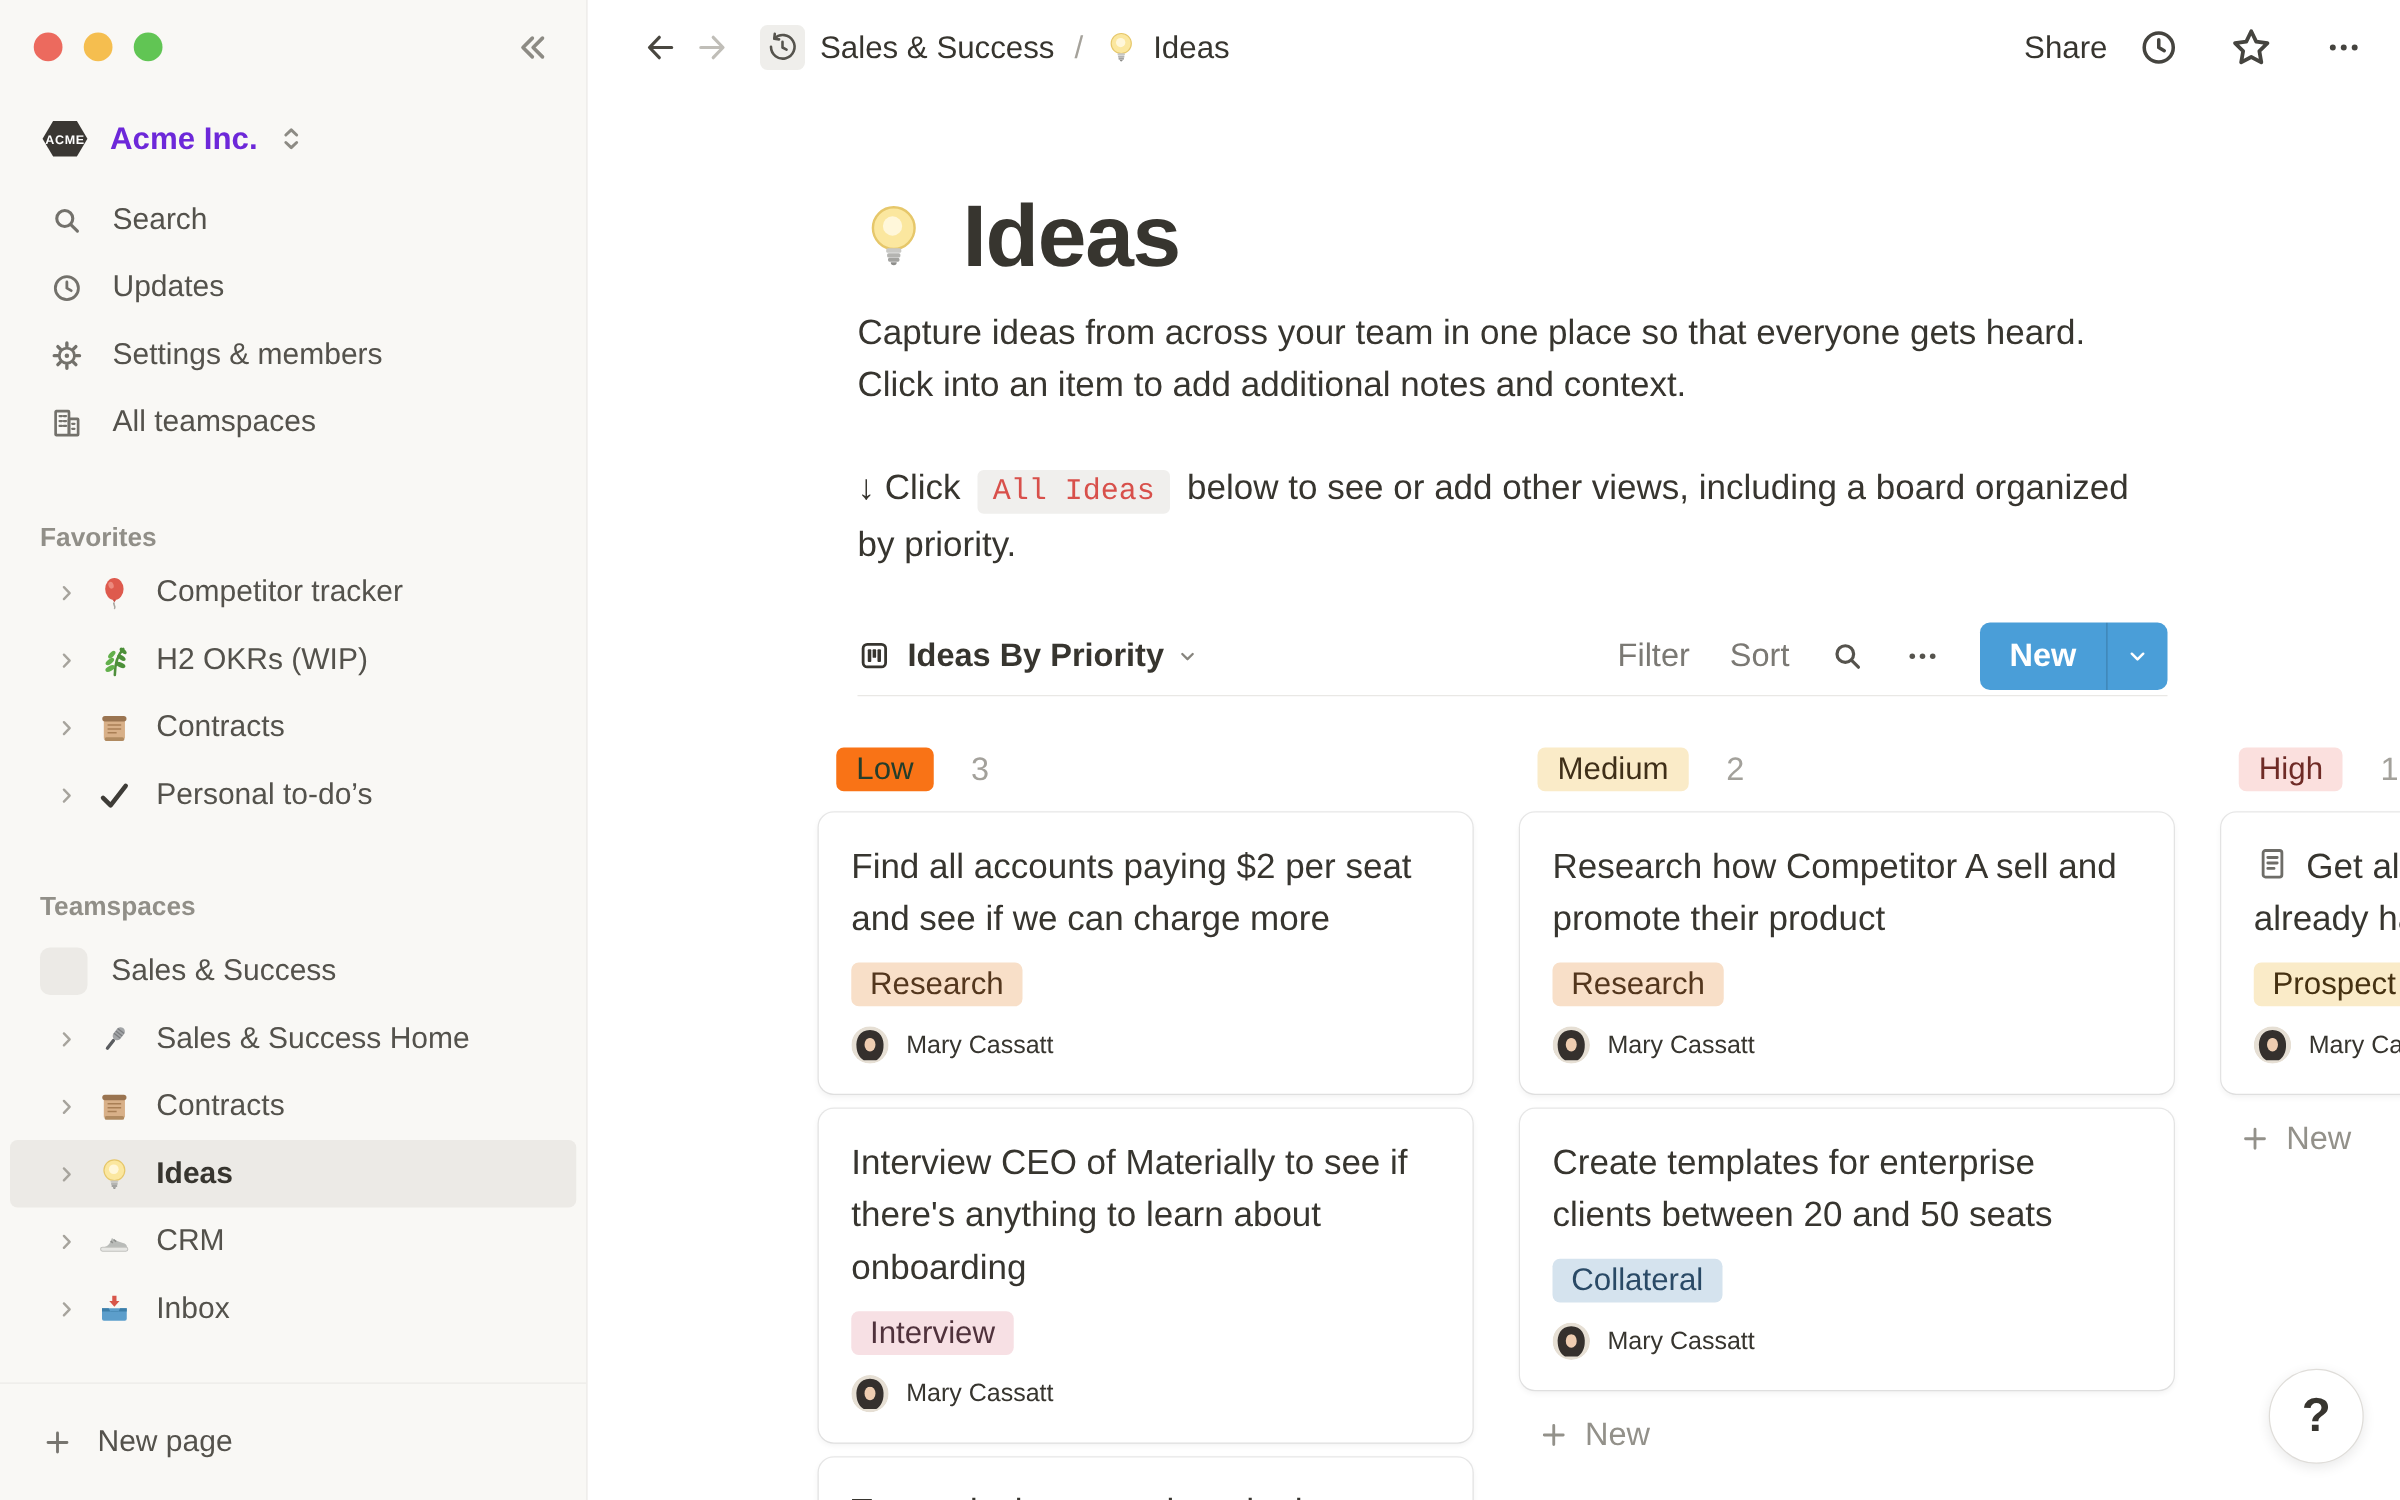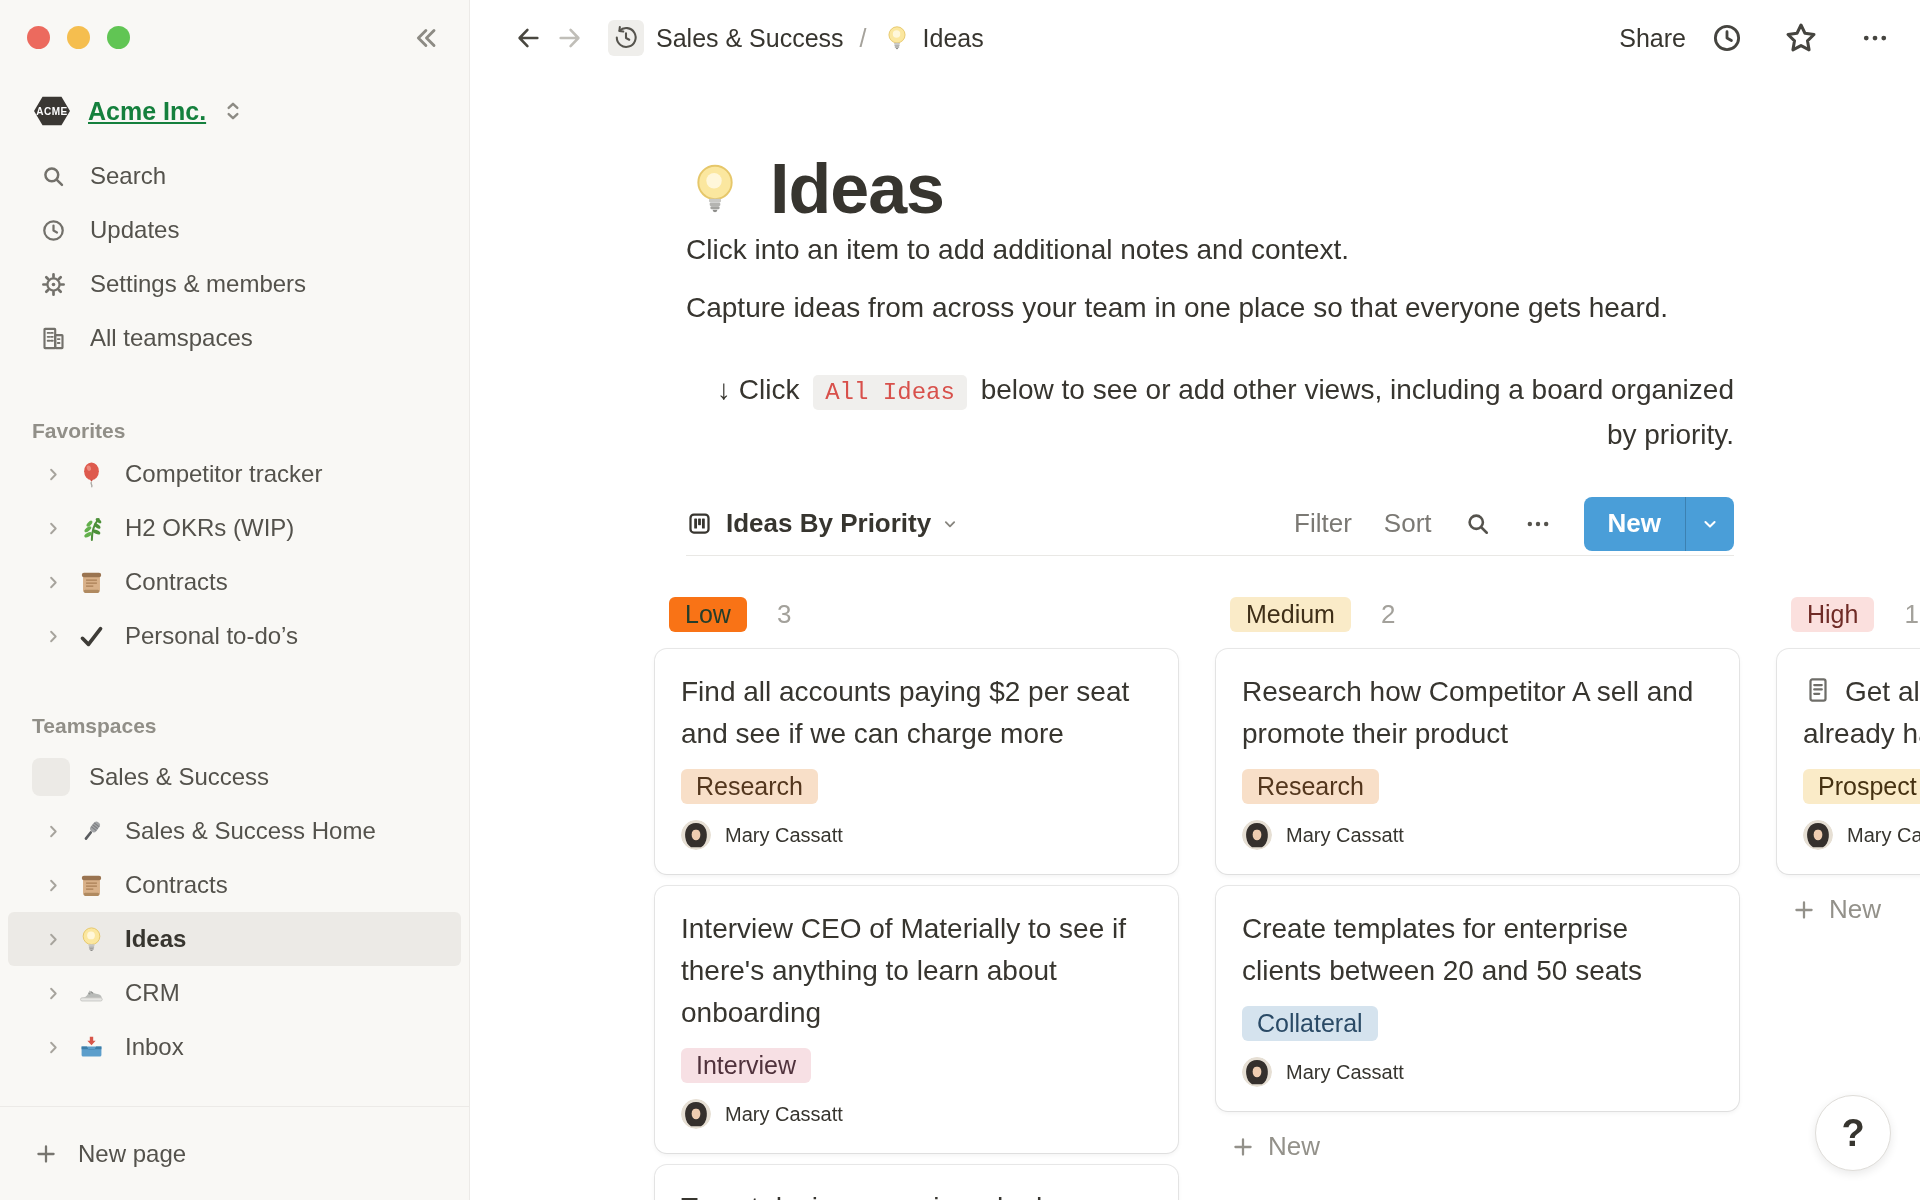--- a/index.html
+++ b/index.html
@@ -14,21 +14,21 @@
   .icon { display:inline-flex; align-items:flex-start; justify-content:center; flex-shrink:0; }
   .icon svg { width:100%; height:100%; display:block; }
 
   
   .traffic { display:flex; gap:17px; padding:26px 0 0 27px; height:50px; }
   .traffic span { width:23px; height:23px; border-radius:50%; display:block; }
   .collapse-btn { position:absolute; top:23px; right:30px; width:30px; height:30px; color:#8D8B84; background:none; border:none; cursor:pointer; }
 
   .workspace { display:flex; align-items:center; margin:40px 0 0 30px; height:42px; }
   .ws-logo { width:44px; height:38px; }
-  .ws-name { font-size:25px; font-weight:700; color:#15803d; margin-left:14px;text-decoration:underline; }
+  .ws-name { font-size:25px; font-weight:700; color:#6d28d9; margin-left:14px; }
   .ws-switch { width:26px; height:26px; color:#8D8B84; margin-left:14px; }
 
   .menu { margin-top:17px; }
   .srow { display:flex; align-items:center; height:54px; padding-left:40px; cursor:pointer; }
   .srow .mico { width:27px; height:27px; color:#73716B; margin-right:23px; }
   .srow .lbl { font-size:24px; font-weight:500; color:#54524C; white-space:nowrap; }
 
   .section-label { font-size:21px; font-weight:600; color:#918F88; padding-left:32px; margin-top:50px; height:32px; display:flex; align-items:center; }
   .section-label.ts { margin-top:47px; margin-bottom:8px; }
   .sec-items .srow { padding-left:44px; }
@@ -56,21 +56,21 @@
   .ta-ico { width:34px; height:34px; color:#45443F; margin-right:38px; cursor:pointer; }
   .ta-ico.star { width:38px; height:38px; margin-right:40px; }
   .ta-ico.dots { width:30px; height:30px; margin-right:0; }
 
   
   .page { padding-left:216px; width:1264px; }
   .title-row { display:flex; align-items:center; margin-top:73px; }
   .title-emoji { width:58px; height:58px; margin-right:26px; }
   h1.page-title { font-size:70px; font-weight:700; letter-spacing:-1px; color:#37352F; }
   .desc { margin-top:16px; font-size:28px; line-height:42px; color:#37352F; white-space:nowrap; }
-  .callout { margin-top:40px; font-size:28px; line-height:42px; color:#37352F; white-space:nowrap;text-align:right; }
+  .callout { margin-top:40px; font-size:28px; line-height:42px; color:#37352F; white-space:nowrap; }
   .code-chip { font-family:"Liberation Mono","DejaVu Sans Mono",monospace; font-size:24px; color:#D8504B; background:#F0EFED; border-radius:5px; padding:4px 12px; margin:0 6px; }
 
   
   .toolbar { margin-top:40px; width:1048px; display:flex; align-items:center; height:60px; border-bottom:1px solid #E9E8E5; padding-bottom:4px; }
   .view-tab { display:flex; align-items:center; cursor:pointer; }
   .kanban-ico { width:27px; height:27px; color:#37352F; margin-right:13px; }
   .view-name { font-size:26px; font-weight:700; color:#37352F; }
   .view-chev { width:20px; height:20px; color:#87857E; margin-left:9px; }
   .tb-right { margin-left:auto; display:flex; align-items:center; }
   .tb-txt { font-size:26px; font-weight:500; color:#7B7974; margin-left:32px; cursor:pointer; }
@@ -417,22 +417,22 @@
               <circle cx="11.6" cy="8.6" r="3.2" fill="#FFF7DA"></circle>
               <rect x="9.5" y="16" width="5" height="1.5" rx="0.5" fill="#C8C8C5"></rect>
               <rect x="9.8" y="17.6" width="4.4" height="1.4" rx="0.5" fill="#B4B4B1"></rect>
               <rect x="10.1" y="19.1" width="3.8" height="1.3" rx="0.5" fill="#A3A3A0"></rect>
               <path d="M11 20.6h2a1 1 0 0 1-2 0z" fill="#8E8E8B"></path>
             </svg>
           </span>
         <h1 class="page-title">Ideas</h1>
       </div>
 
+      <div class="desc">Capture ideas from across your team in one place so that everyone gets heard.</div>
       <div class="desc" style="margin-top:0">Click into an item to add additional notes and context.</div>
-      <div class="desc">Capture ideas from across your team in one place so that everyone gets heard.</div>
 
       <div class="callout">
         <span>↓ Click</span>
         <span class="code-chip">All Ideas</span>
         <span>below to see or add other views, including a board organized</span>
         <div>by priority.</div>
       </div>
 
       <div class="toolbar">
         <div class="view-tab">

